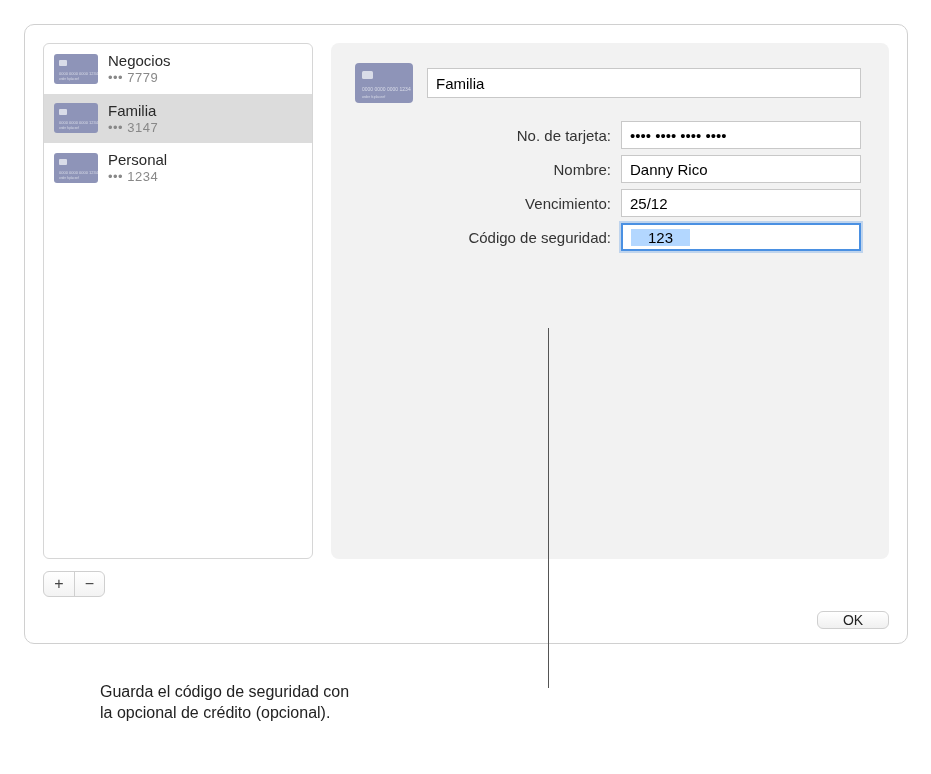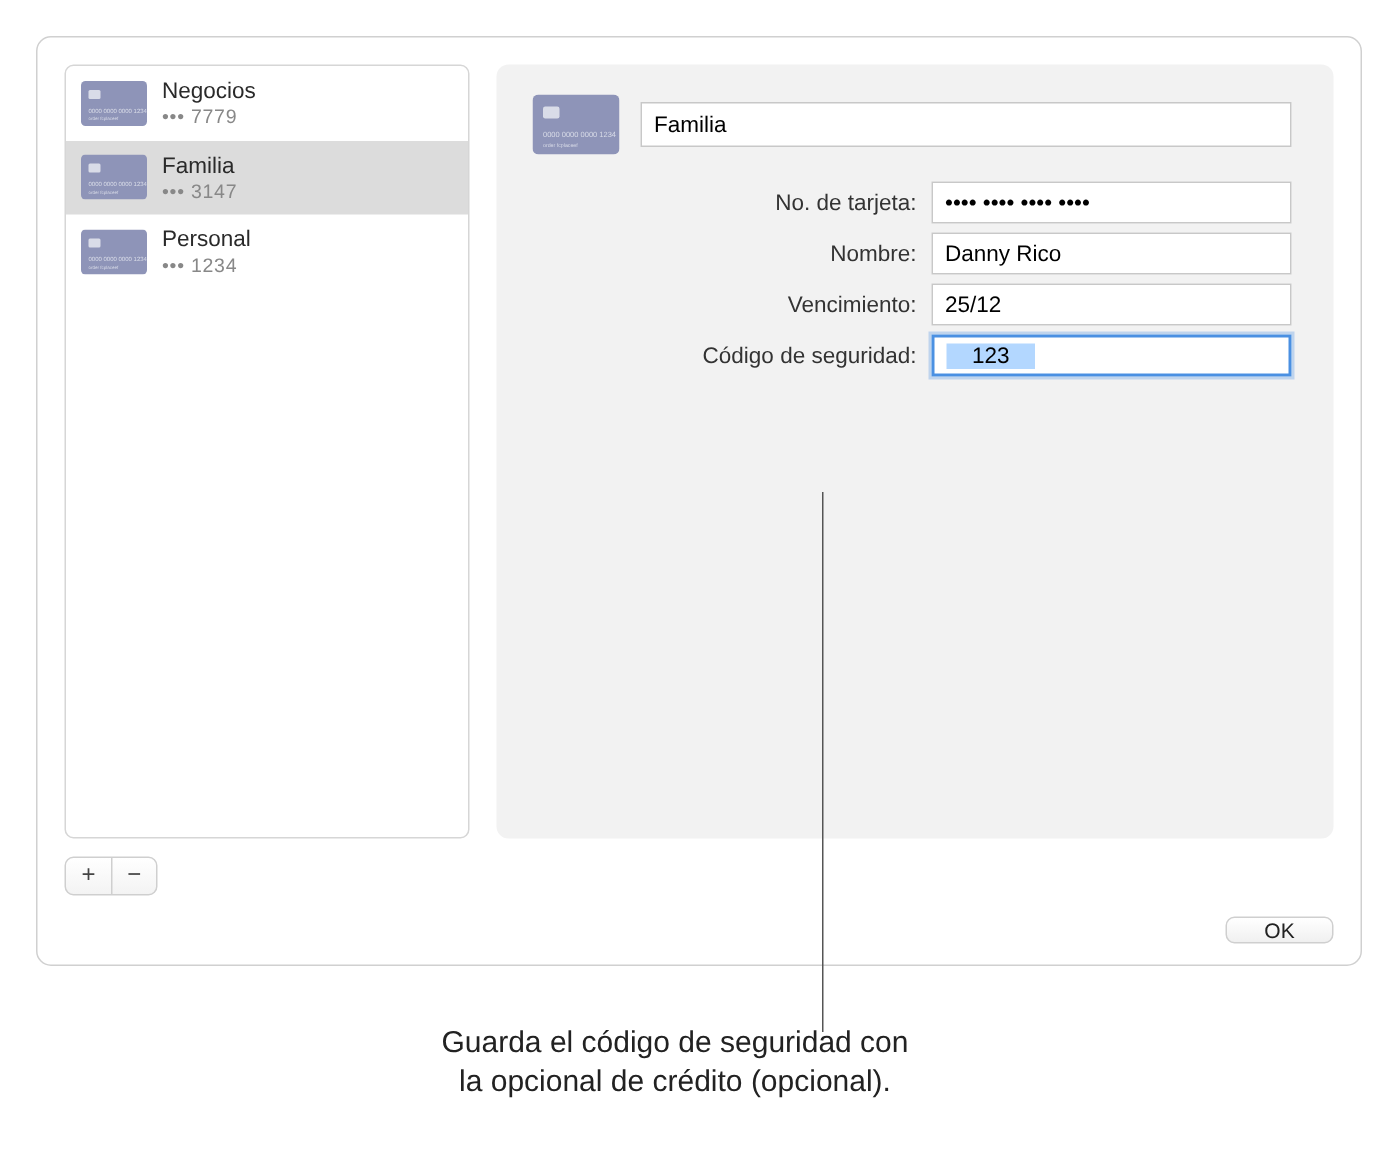--- a/index.html
+++ b/index.html
@@ -173,23 +173,22 @@
       align-items: center;
       justify-content: center;
       align-self: flex-end;
       margin-top: 14px;
     }
     .callout {
       position: absolute;
       left: 100px;
       top: 682px;
       width: 700px;
-      font-size: 20px;
+      font-size: 16px;
       color: #222;
-      text-align: center;
       line-height: 1.3;
     }
     .callout-line {
       position: absolute;
       left: 548px;
       top: 328px;
       width: 1px;
       height: 360px;
       background: #555;
     }

